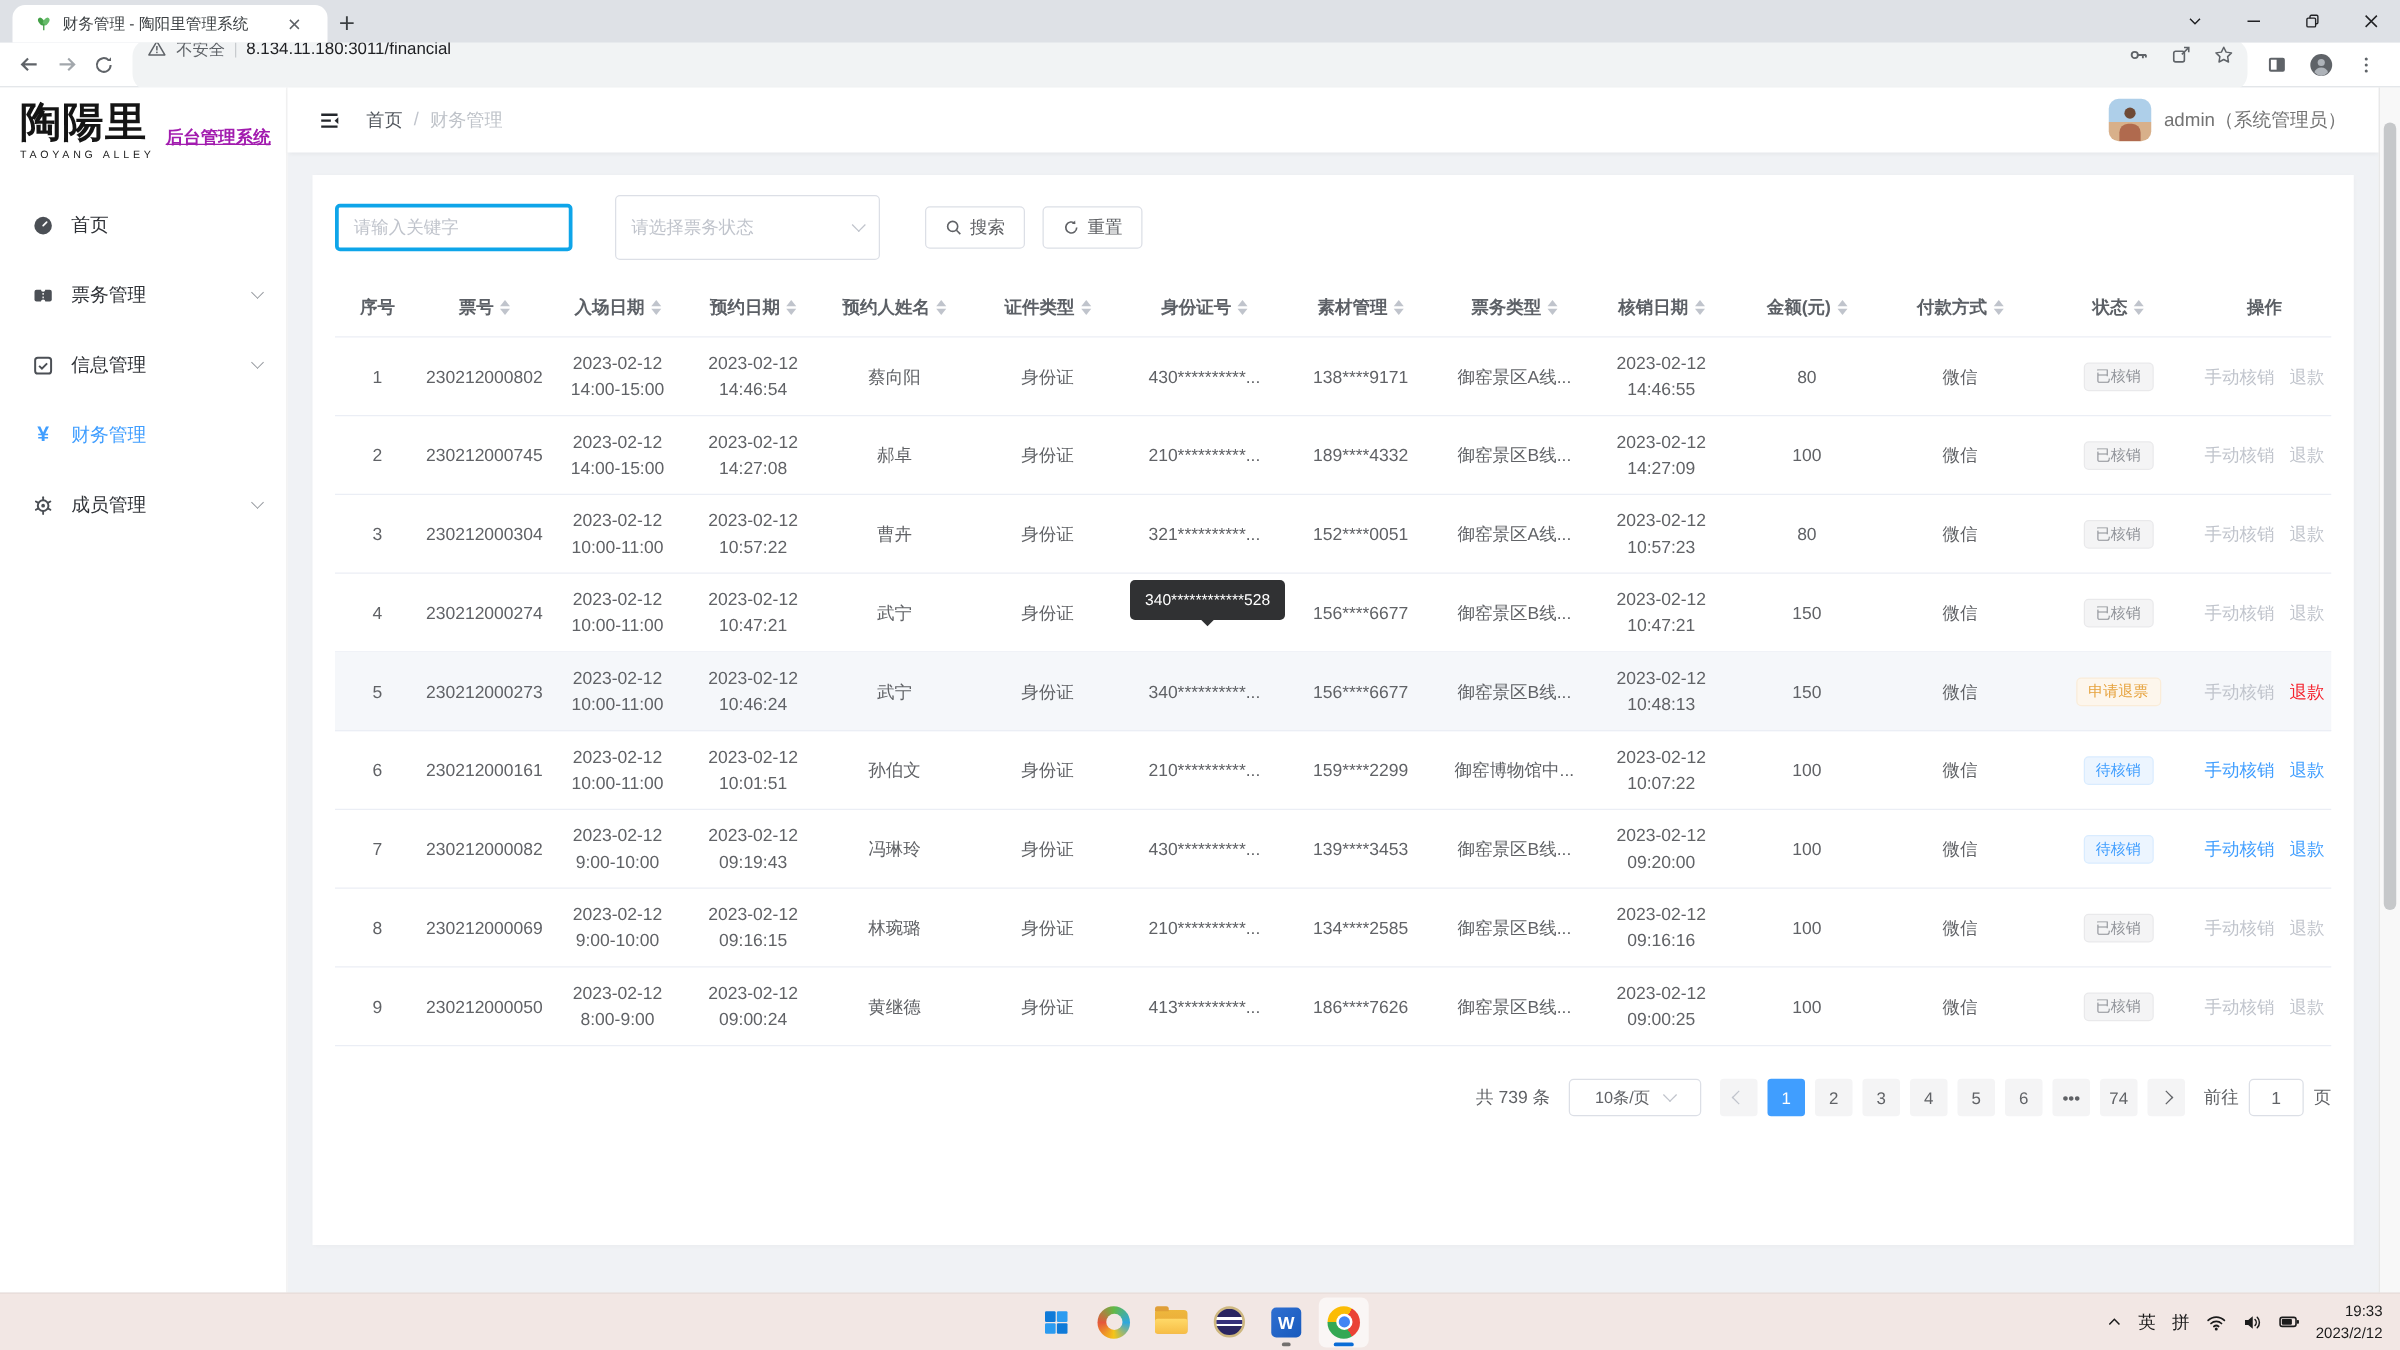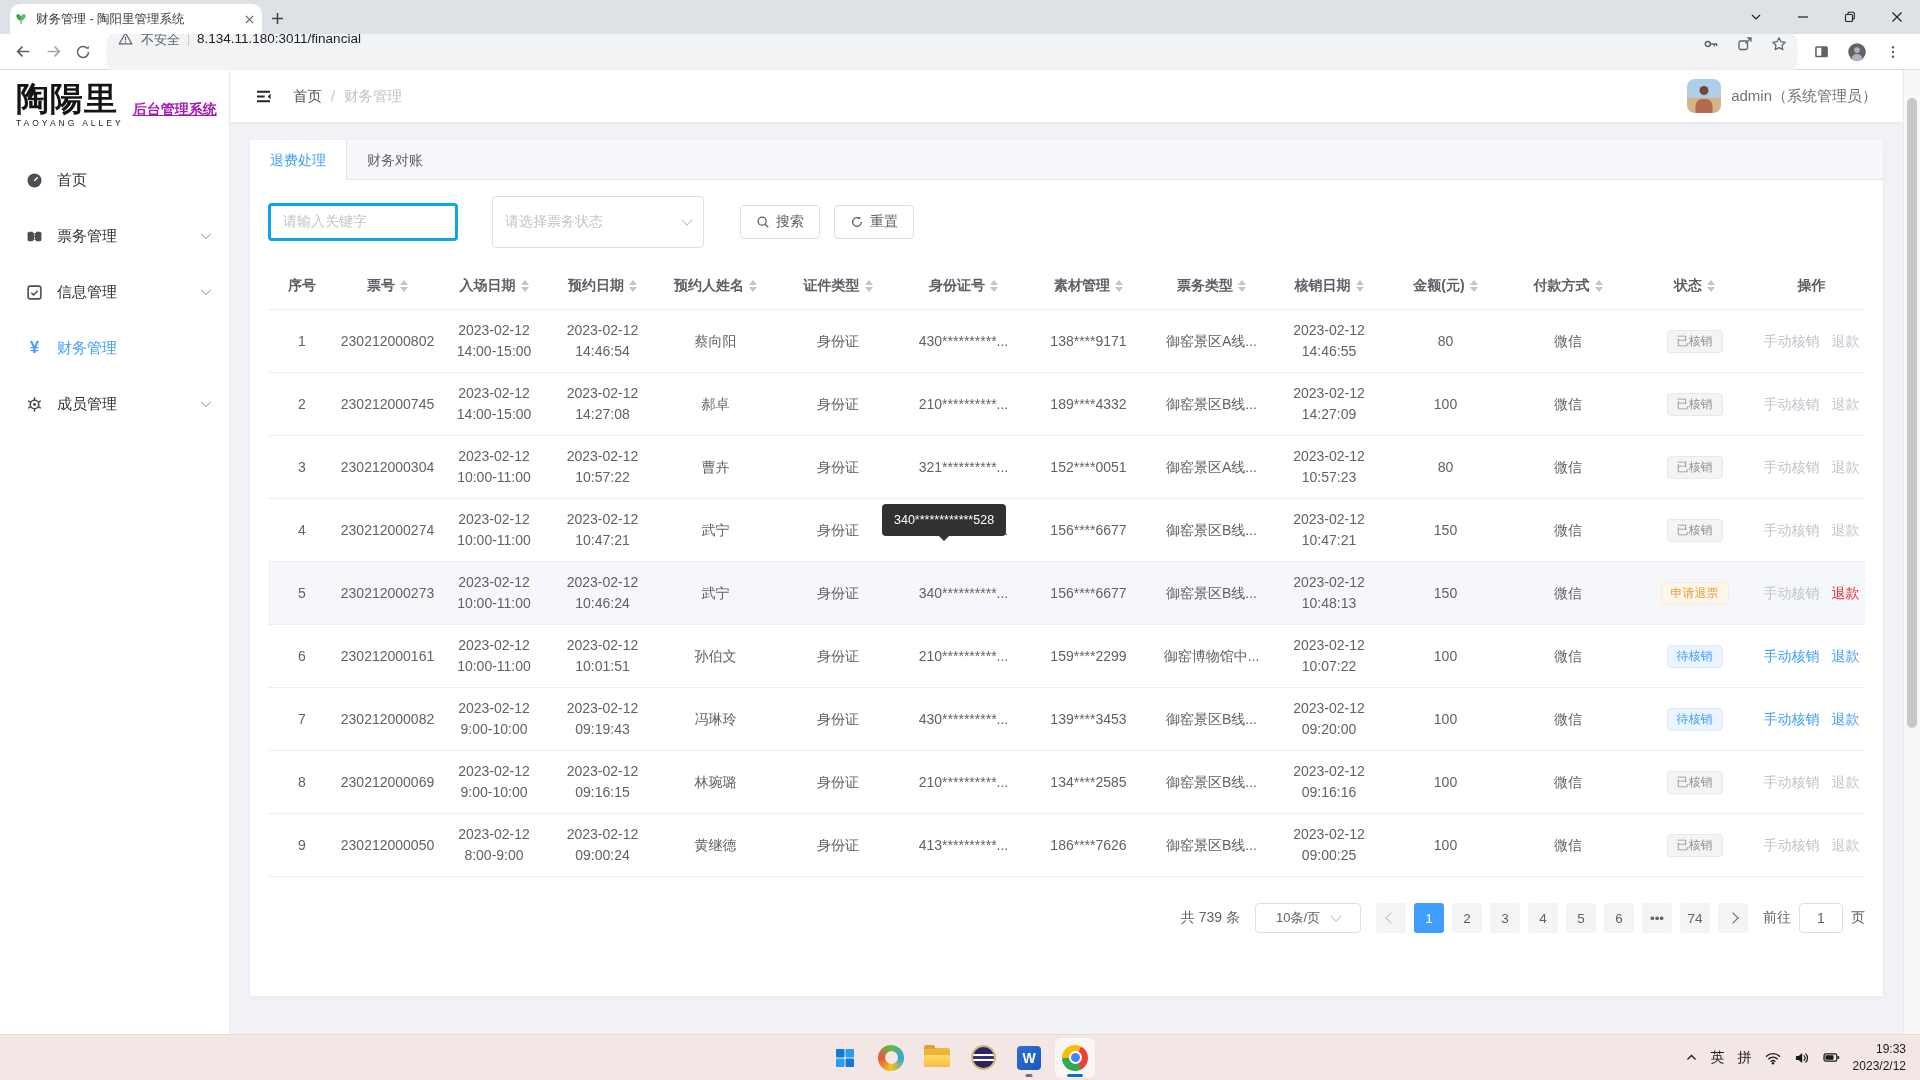--- a/index.html
+++ b/index.html
@@ -1,21 +1,21 @@
 <!DOCTYPE html>
 <html><head>
 <meta charset="utf-8">
 <style>
   * { box-sizing: border-box; margin: 0; padding: 0; }
   html,body { width:1920px; height:1080px; overflow:hidden; }
   body { font-family:"Liberation Sans","DejaVu Sans",sans-serif; background:#f0f2f5; position:relative; color:#606266; }
 
   
   .tabstrip { height:34px; background:#dee1e6; display:flex; align-items:flex-end; padding-left:10px; position:relative; }
-  .tab { width:252px; height:30px; background:#fff; border-radius:10px 10px 0 0; display:flex; align-items:center; gap:8px; padding:0 4px; font-size:12.5px; color:#3c4043; }
+  .tab { width:252px; height:30px; background:#fff; border-radius:10px 10px 0 0; display:flex; align-items:center; gap:8px; padding:0 18px; font-size:12.5px; color:#3c4043; }
   .tab-title { flex:1; white-space:nowrap; overflow:hidden; }
   .tab-x { display:flex; width:18px; height:18px; align-items:center; justify-content:center; border-radius:50%; }
   .newtab { width:30px; height:30px; display:flex; align-items:center; justify-content:center; margin-bottom:1px; }
   .wincontrols { position:absolute; right:0; top:0; height:34px; display:flex; }
   .wc { width:47px; height:34px; display:flex; align-items:center; justify-content:center; }
   .toolbar { height:36px; background:#fff; display:flex; align-items:center; padding:0 8px; border-bottom:1px solid #dcdfe3; }
   .nav-btn { width:30px; height:30px; display:flex; align-items:center; justify-content:center; border-radius:50%; }
   .omnibox { flex:1; height:42px; background:#f1f3f4; border-radius:14px; display:flex; align-items:flex-start; padding:0 6px 0 12px; gap:8px; margin:0 8px; }
   .sec-label { color:#5f6368; font-size:13px; }
   .ob-div { width:1px; height:15px; background:#c8cbce; }
@@ -81,21 +81,21 @@
   .td { display:flex; flex-direction:column; align-items:center; justify-content:center; text-align:center; line-height:1.5; padding:6px 4px; }
   .tag { display:inline-block; padding:3px 9px; border-radius:4px; font-size:12px; line-height:1.25; border:1px solid transparent; }
   .tag-info { background:#f4f4f5; border-color:#e9e9eb; color:#909399; }
   .tag-warning { background:#fdf6ec; border-color:#faecd8; color:#e6a23c; }
   .tag-primary { background:#ecf5ff; border-color:#d9ecff; color:#409eff; }
   .ops { flex-direction:row; gap:12px; display:flex; justify-content:center; }
   .link-off { color:#c0c4cc; cursor:not-allowed; }
   .link-on { color:#409eff; cursor:pointer; }
   .link-danger { color:#f5222d; cursor:pointer; }
 
-  .tooltip { position:absolute; left:632px; top:324px; background:#303133; color:#fff; font-size:12.5px; padding:9px 12px; border-radius:4px; white-space:nowrap; z-index:4; }
+  .tooltip { position:absolute; left:654px; top:324px; background:#303133; color:#fff; font-size:12.5px; padding:9px 12px; border-radius:4px; white-space:nowrap; z-index:4; }
   .tooltip::after { content:""; position:absolute; left:50%; bottom:-5px; margin-left:-5px; border:5px solid transparent; border-top-color:#303133; border-bottom:0; }
 
   
   .pager { display:flex; align-items:center; justify-content:flex-end; gap:15px; margin-top:26px; font-size:14px; color:#606266; }
   .psel { width:106px; height:30px; border:1px solid #dcdfe6; border-radius:4px; display:flex; align-items:center; justify-content:center; gap:12px; font-size:13px; background:#fff; cursor:pointer; }
   .pages { display:flex; align-items:center; gap:8px; }
   .pbtn { min-width:30px; height:30px; padding:0 4px; border-radius:3px; background:#f4f4f5; display:flex; align-items:center; justify-content:center; font-size:13.5px; color:#606266; cursor:pointer; }
   .pbtn.active { background:#409eff; color:#fff; }
   .parrow { width:8px; height:8px; border-right:1.6px solid #b8bcc2; border-bottom:1.6px solid #b8bcc2; }
   .parrow.left { transform:rotate(135deg); border-color:#c0c4cc; }
@@ -324,24 +324,20 @@
         <span class="crumb-cur">财务管理</span>
       </span>
       <span class="userbox">
         <span class="avatar"></span>
         <span>admin（系统管理员）</span>
       </span>
     </div>
 
     <div class="content">
       <div class="card">
-        <div class="card-tabs">
-          <div class="ctab active">退费处理</div>
-          <div class="ctab">财务对账</div>
-        </div>
         <div class="card-body">
 
           <div class="filters">
             <div class="f-input">请输入关键字</div>
             <div class="f-select">
               <span>请选择票务状态</span>
               <span class="sel-chev"></span>
             </div>
             <div class="btn btn-search">
               <svg width="14" height="14" viewBox="0 0 16 16">

